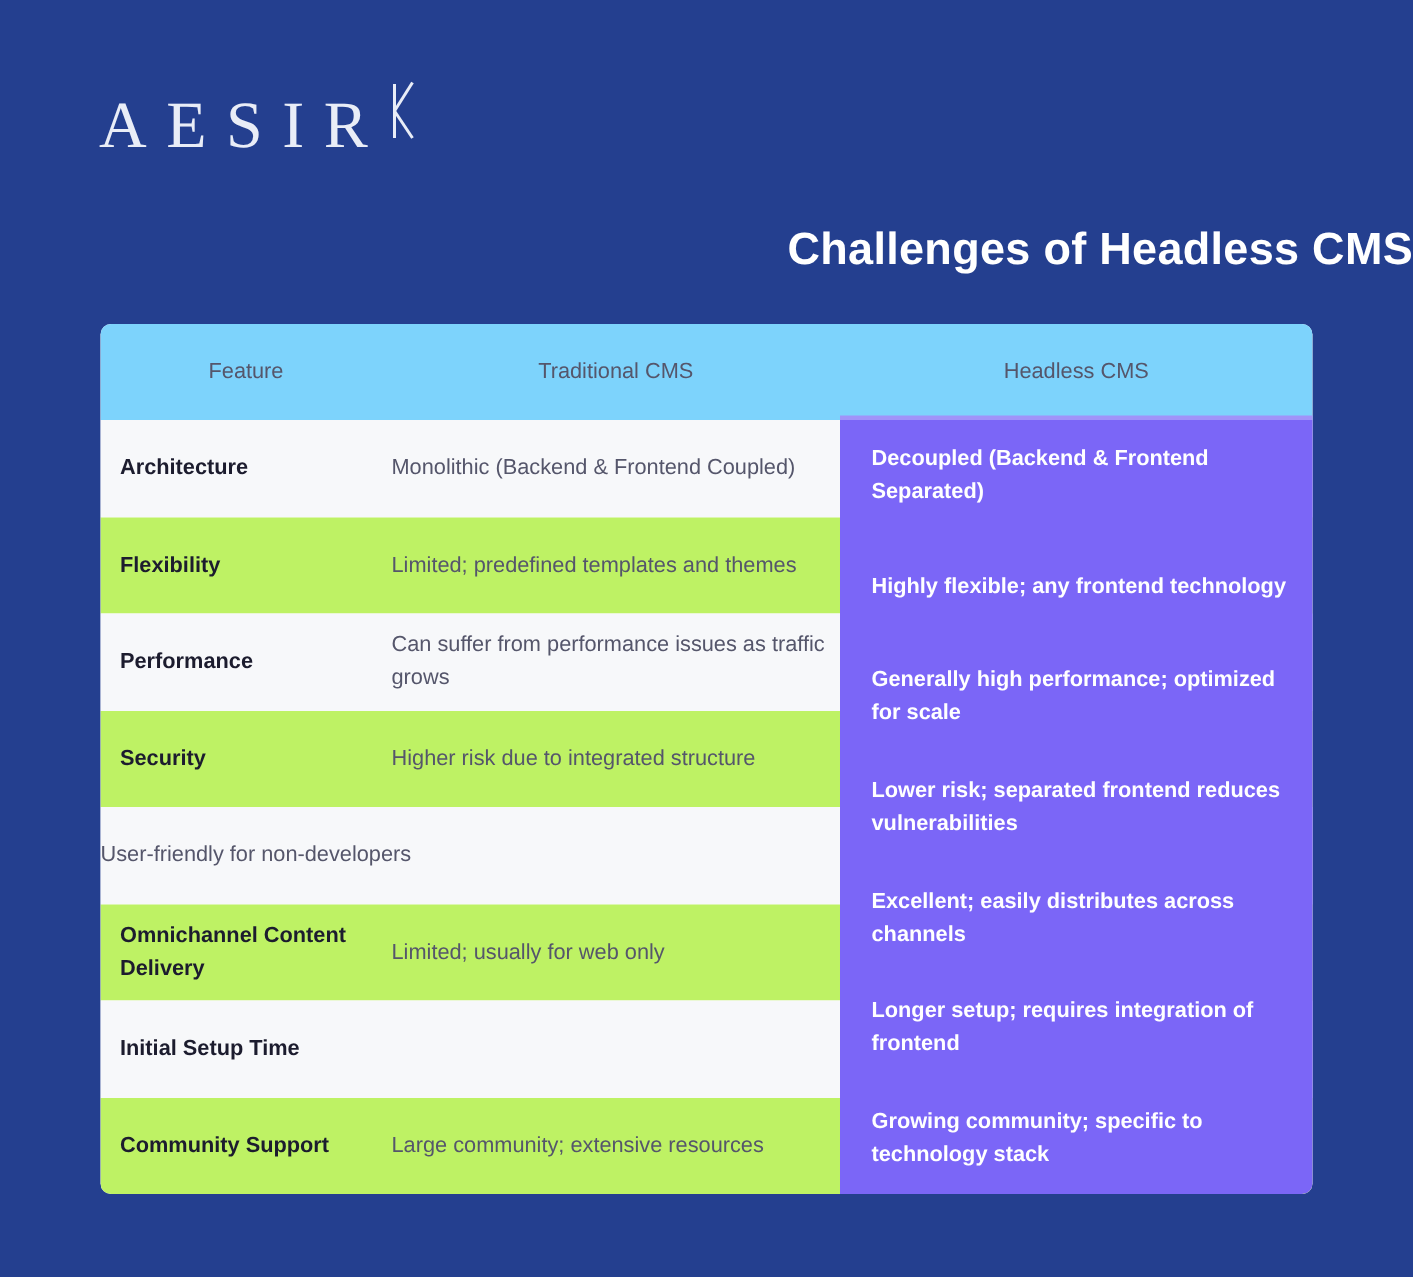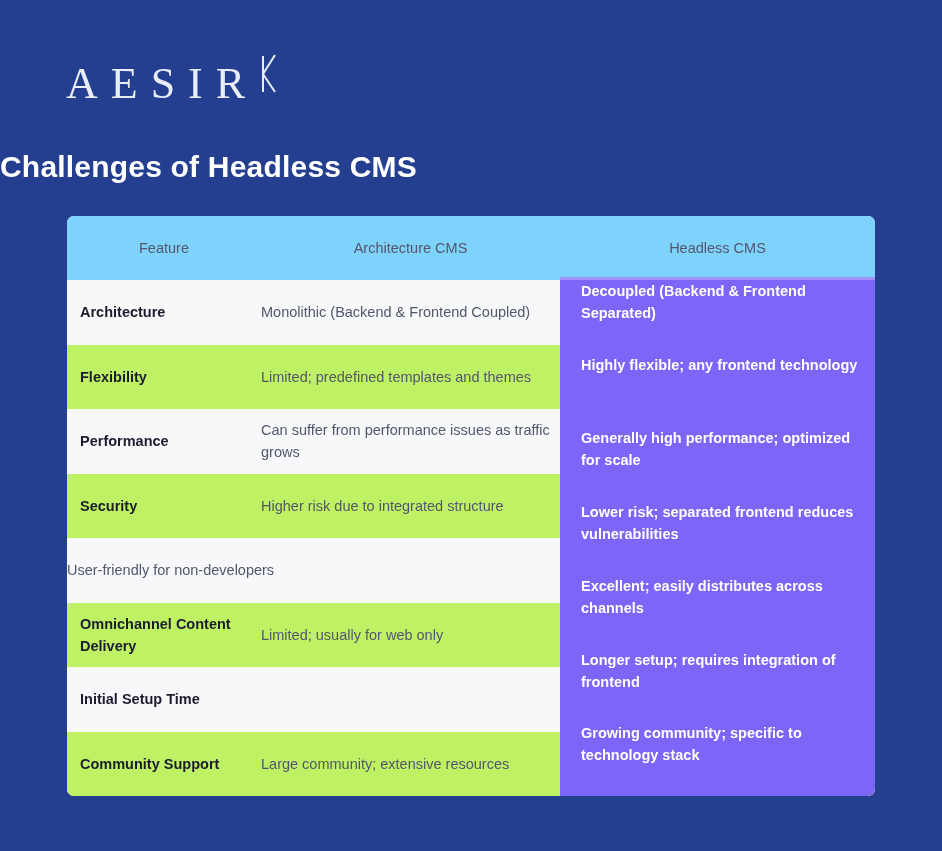--- a/index.html
+++ b/index.html
@@ -51,21 +51,21 @@
     width: 24px;
     height: 52px;
   }
 
   
   .title {
     position: absolute;
     top: 150px;
     left: 0;
     width: 942px;
-    text-align: left;
+    text-align: right;
     font-size: 30px;
     font-weight: bold;
     color: #FFFFFF;
     letter-spacing: 0.2px;
   }
 
   
   .card {
     position: absolute;
     left: 67px;
@@ -190,21 +190,21 @@
     top: 280px;
     width: 315px;
     height: 516px;
     display: flex;
     flex-direction: column;
   }
 
   .head-col-text-layer .hc-row {
     flex: 1 1 0;
     display: flex;
-    align-items: flex-start;
+    align-items: center;
     padding-left: 21px;
     padding-right: 16px;
   }
 </style>
 </head>
 <body>
 
 <div class="page">
 
   <div class="logo">
@@ -221,21 +221,21 @@
   <div class="title">Challenges of Headless CMS</div>
 
   <div class="card">
     <div class="table">
 
       <div class="row head-row">
         <div class="cell c-feature">
           <span class="head-label">Feature</span>
         </div>
         <div class="cell c-trad">
-          <span class="head-label">Architecture CMS</span>
+          <span class="head-label">Traditional CMS</span>
         </div>
         <div class="cell c-head">
           <span class="head-label">Headless CMS</span>
         </div>
       </div>
 
       <div class="row body-row alt">
         <div class="cell c-feature">
           <span class="feature-label">Architecture</span>
         </div>

